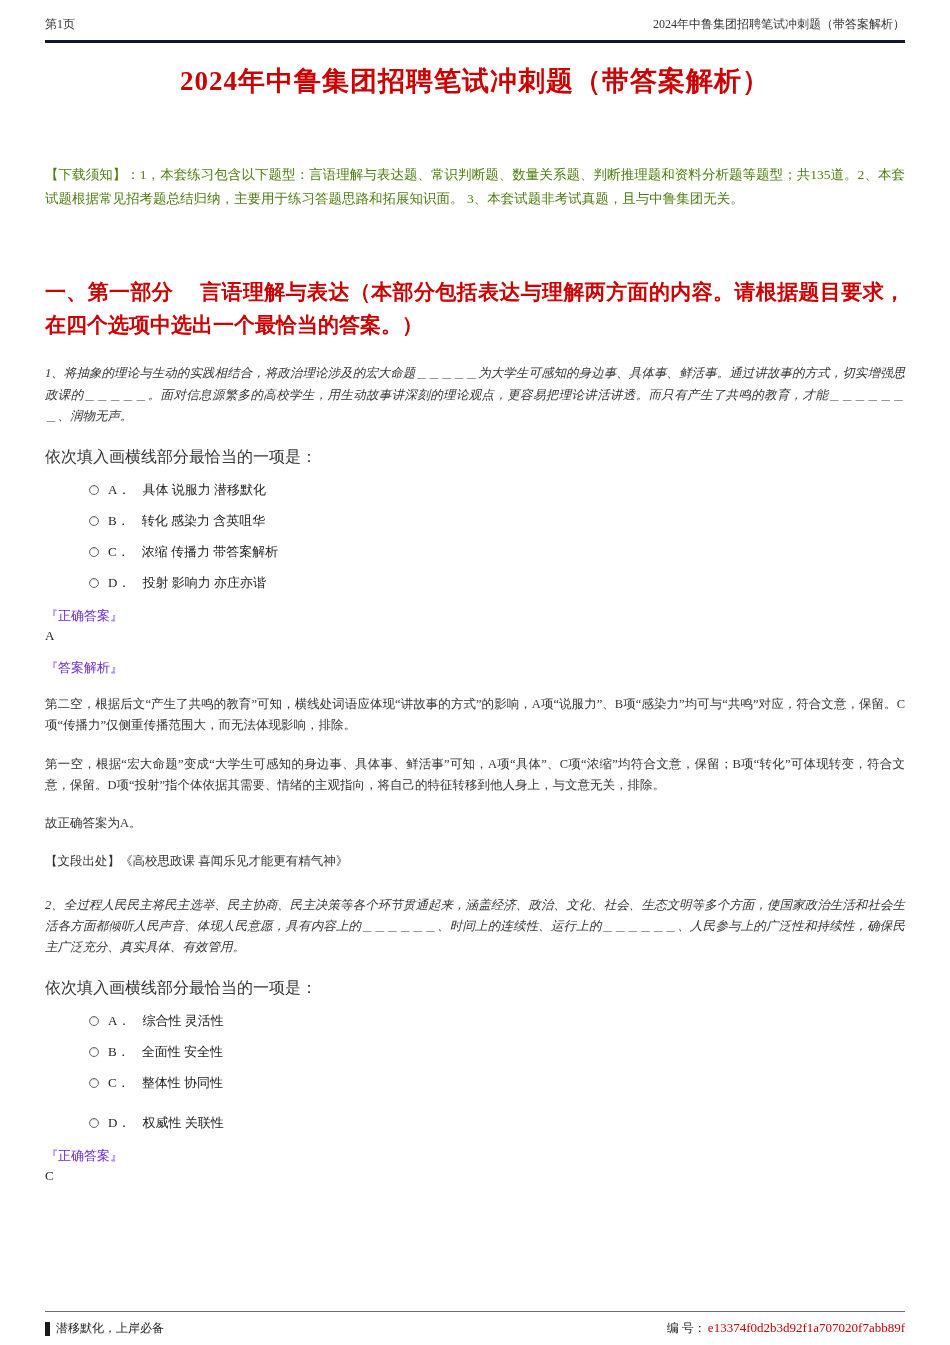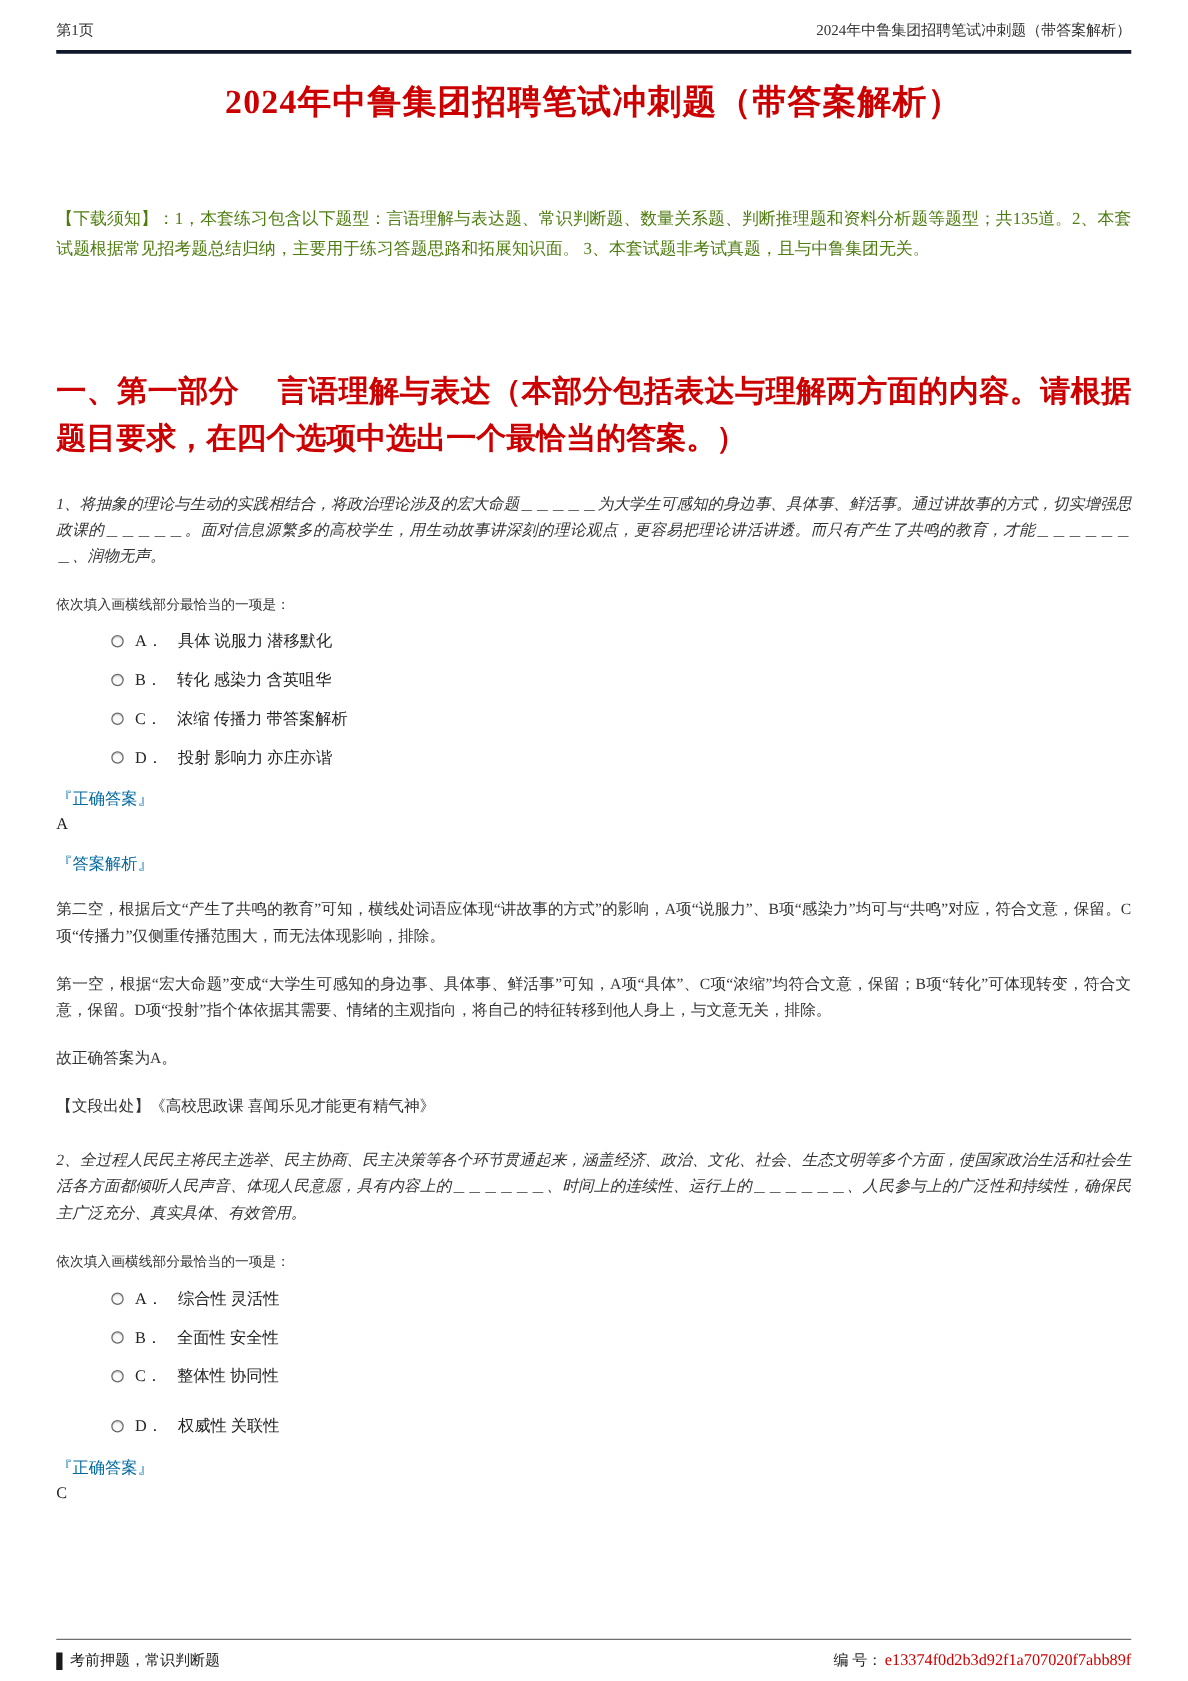--- a/index.html
+++ b/index.html
@@ -21,37 +21,37 @@
     margin-top:20px; text-align:center;
     color:#cc0000; font-weight:bold; font-size:27px; letter-spacing:1px;
   }
 
   .notice {
     margin-top:64px; font-size:13.5px; line-height:1.75;
     color:#4d7c0f; text-align:justify;
   }
 
   .section-heading {
-    margin-top:86px; color:#cc0000;
-    font-size:24px; font-weight:600; line-height:1.55; text-align:justify;
+    margin-top:66px; color:#cc0000;
+    font-size:21px; font-weight:600; line-height:1.55; text-align:justify;
   }
 
   .stem { margin-top:22px; font-size:12.5px; line-height:1.7; color:#333; text-align:justify;font-style:italic; }
-  .prompt { margin-top:20px; font-size:11px; color:#333; }
+  .prompt { margin-top:20px; font-size:16px; color:#333; }
 
   .options { margin-top:6px; padding-left:44px; }
   .option { display:flex; align-items:center; margin-top:13px; font-size:13px; color:#222; }
   .radio {
     width:10px; height:10px; border:1px solid #666; border-radius:50%;
     margin-right:9px; background:#fbfbfb; box-shadow:inset 0 1px 1px #ccc;
     flex:0 0 auto;
   }
   .option-label { margin-right:12px; }
 
-  .answer-label { margin-top:15px; font-size:13px; color:#0369a1; }
+  .answer-label { margin-top:15px; font-size:13px; color:#6d28d9; }
   .answer-value { margin-top:3px; font-size:13px; color:#222; }
 
   .analysis p, .conclusion, .source {
     margin-top:17px; font-size:12.5px; line-height:1.7; color:#333; text-align:justify;
   }
   .q2 .stem { }
 
   .footer {
     position:absolute; left:45px; right:45px; bottom:8px;
     border-top:1px solid #6f6f6f; padding-top:8px;
@@ -145,20 +145,20 @@
       </div>
     </div>
 
     <p class="answer-label">『正确答案』</p>
     <p class="answer-value">C</p>
   </section>
 
   <div class="footer">
     <span class="footer-left">
       <span class="bar"></span>
-      <span>考前押题，常识判断题</span>
+      <span>潜移默化，上岸必备</span>
     </span>
     <span class="footer-right">
       <span>编 号：</span><span class="code">e13374f0d2b3d92f1a707020f7abb89f</span>
     </span>
   </div>
 
 </div>
 
 </body></html>

